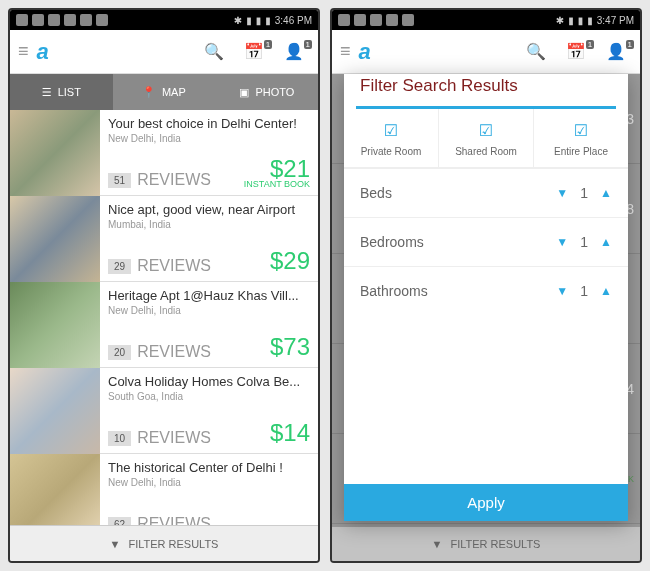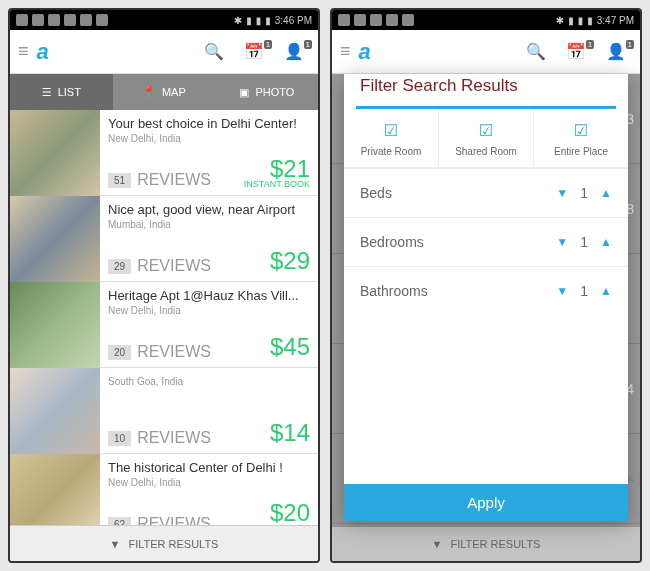--- a/index.html
+++ b/index.html
@@ -142,28 +142,29 @@
       <div class="thumb t3"></div>
       <div class="listing-body">
         <div class="title">Heritage Apt 1@Hauz Khas Vill...</div>
         <div class="loc">New Delhi, India</div>
         <div class="listing-bottom">
           <div class="reviews">
               <span class="rcount">20</span>
               <span class="rlabel">REVIEWS</span>
             </div>
           <div class="pricecol">
-              <div class="price">$45</div>
+              <div class="price">$73</div>
             </div>
         </div>
       </div>
     </div>
     <div class="listing">
       <div class="thumb t4"></div>
       <div class="listing-body">
+        <div class="title">Colva Holiday Homes Colva Be...</div>
         <div class="loc">South Goa, India</div>
         <div class="listing-bottom">
           <div class="reviews">
               <span class="rcount">10</span>
               <span class="rlabel">REVIEWS</span>
             </div>
           <div class="pricecol">
               <div class="price">$14</div>
             </div>
         </div>
@@ -171,24 +172,20 @@
     </div>
     <div class="listing">
       <div class="thumb t5"></div>
       <div class="listing-body">
         <div class="title">The historical Center of Delhi !</div>
         <div class="loc">New Delhi, India</div>
         <div class="listing-bottom">
           <div class="reviews">
               <span class="rcount">62</span>
               <span class="rlabel">REVIEWS</span>
-            </div>
-          <div class="pricecol">
-              <div class="price">$20</div>
-              <div class="instant">INSTANT BOOK</div>
             </div>
         </div>
       </div>
     </div>
   </div>
   <div class="filterbar">
     <span>▼</span>
     <span>FILTER RESULTS</span>
   </div>
 </div>

